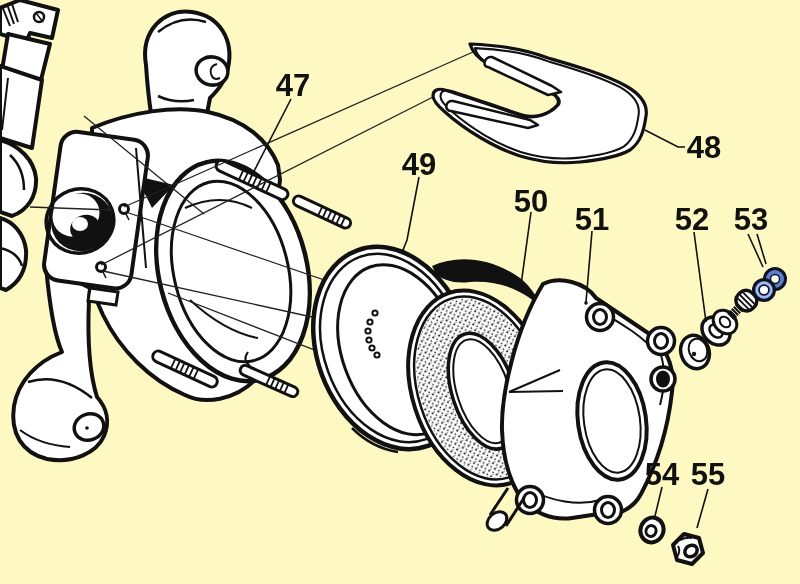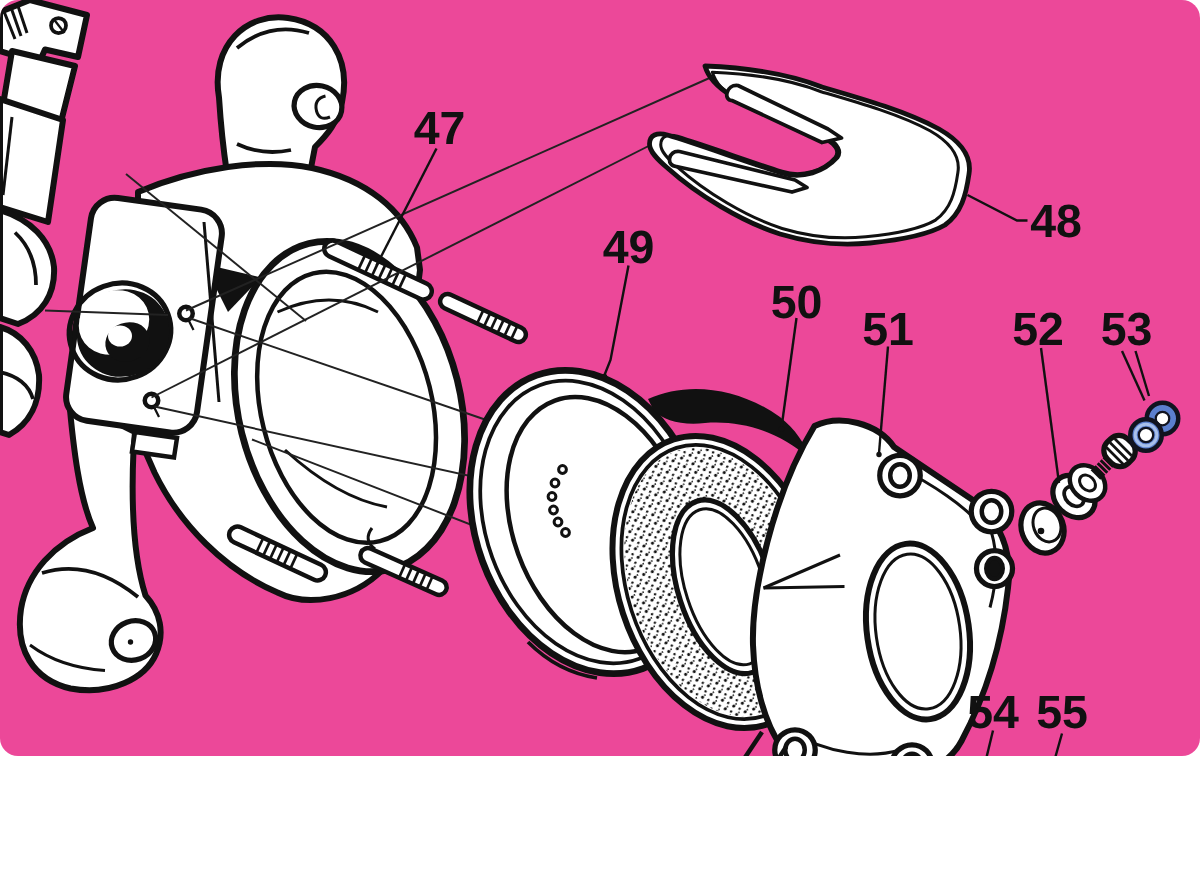--- a/index.html
+++ b/index.html
@@ -1,17 +1,17 @@
 <!DOCTYPE html>
 <html><head>
 <meta charset="utf-8">
 <style>
   html,body{margin:0;padding:0;background:#ffffff;}
-  .canvas{position:relative;width:800px;height:504px;background:#ec4899;overflow:hidden;
-          font-family:"Liberation Sans", sans-serif;border-radius:12px;}
+  .canvas{position:relative;width:800px;height:584px;background:#fef9c3;overflow:hidden;
+          font-family:"Liberation Sans", sans-serif;}
   svg{position:absolute;left:0;top:0;}
   .callout{font-family:"Liberation Sans", sans-serif;font-weight:bold;font-size:31px;fill:#111111;}
 </style>
 </head>
 <body>
 
 <div class="canvas">
 <svg width="800" height="584" viewBox="0 0 800 584">
   <defs>
     <pattern id="stip" patternUnits="userSpaceOnUse" width="6" height="6">

